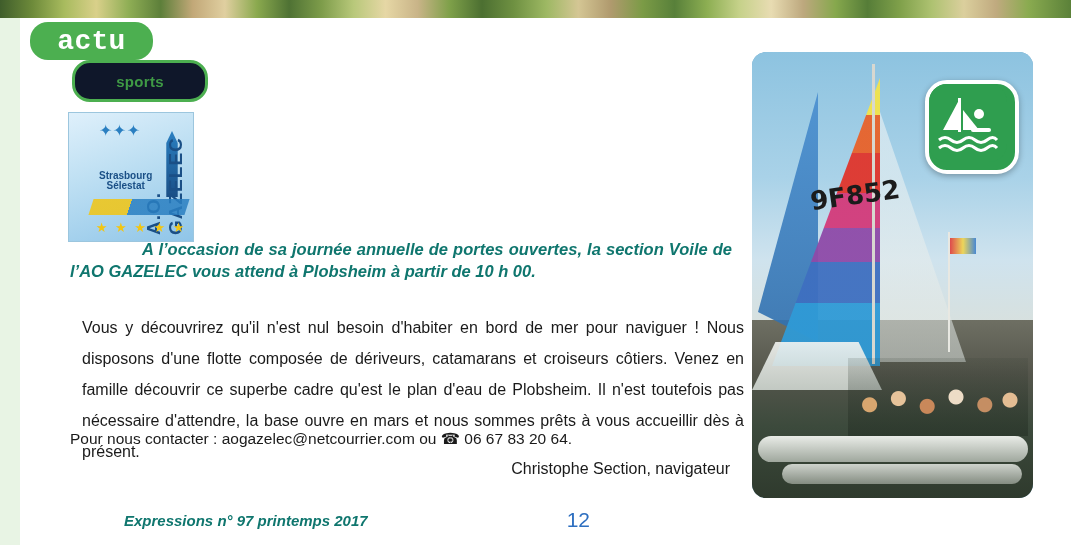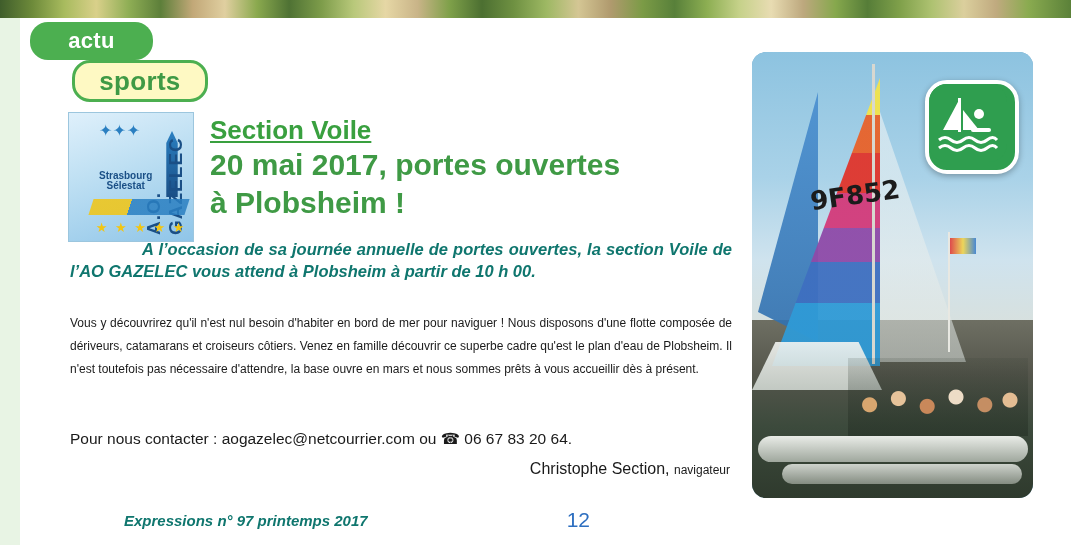--- a/index.html
+++ b/index.html
@@ -62,31 +62,32 @@
     font-weight: bold;
     letter-spacing: .3px;
   }
   .tab-actu {
     left: 30px;
     top: 22px;
     width: 123px;
     height: 38px;
     background: #4caf50;
     color: #ffffff;
-    font-size: 22px;
+    font-size: 28px;
     box-shadow: 0 0 0 3px #ffffff;
+    font-family: Liberation Mono, monospace;
   }
   .tab-sports {
     left: 72px;
     top: 60px;
     width: 130px;
     height: 36px;
-    background: #fef9c3;
+    background: #0f172a;
     color: #3f9a45;
-    font-size: 26px;
+    font-size: 15px;
     border: 3px solid #4caf50;
   }
   
   .logo {
     position: absolute;
     left: 68px;
     top: 112px;
     width: 124px;
     height: 128px;
     background: linear-gradient(160deg, #dff0fb 0%, #bfe0f3 40%, #8fc5e8 100%);
@@ -188,26 +189,26 @@
     font-weight: bold;
     font-style: italic;
     font-size: 16.5px;
     line-height: 22px;
     text-align: justify;
   }
   .intro .indent { display: inline-block; width: 72px; }
   
   .body-copy {
     position: absolute;
-    left: 70px;
+    left: 82px;
     top: 312px;
     width: 662px;
     color: #1a1a1a;
-    font-size: 12px;
-    line-height: 23px;
+    font-size: 16px;
+    line-height: 31px;
     text-align: justify;
   }
   .contact {
     position: absolute;
     left: 70px;
     top: 428px;
     width: 662px;
     color: #1a1a1a;
     font-size: 15.5px;
     line-height: 22px;
@@ -215,21 +216,21 @@
   .signature {
     position: absolute;
     left: 400px;
     top: 460px;
     width: 330px;
     text-align: right;
     color: #1a1a1a;
     font-size: 16px;
   }
   .signature .role {
-    font-size: 12px;
+    font-size: 16px;
     margin-top: 36px;
   }
   
   .photo {
     position: absolute;
     left: 752px;
     top: 52px;
     width: 281px;
     height: 446px;
     border-radius: 14px;
@@ -392,25 +393,20 @@
     <div class="logo-tower"></div>
     <div class="logo-vert-text">A.O. GAZELEC</div>
     <div class="logo-city">
       <div>Strasbourg</div>
       <div>Sélestat</div>
     </div>
     <div class="logo-stripe"></div>
     <div class="logo-stars">★ ★ ★ ★ ★</div>
   </div>
 
-  <div class="headline">
-    <div class="kicker">Section Voile</div>
-    <div class="title">20 mai 2017, portes ouvertes</div>
-    <div class="title">à Plobsheim !</div>
-  </div>
 
   <div class="intro"><span class="indent"></span><span>A l’occasion de sa journée annuelle de portes ouvertes, la section Voile de l’AO GAZELEC vous attend à Plobsheim à partir de 10 h 00.</span></div>
 
   <div class="body-copy">Vous y découvrirez qu'il n'est nul besoin d'habiter en bord de mer pour naviguer ! Nous disposons d'une flotte composée de dériveurs, catamarans et croiseurs côtiers. Venez en famille découvrir ce superbe cadre qu'est le plan d'eau de Plobsheim. Il n'est toutefois pas nécessaire d'attendre, la base ouvre en mars et nous sommes prêts à vous accueillir dès à présent.</div>
 
   <div class="contact">Pour nous contacter : aogazelec@netcourrier.com ou ☎ 06 67 83 20 64.</div>
 
   <div class="signature">
     <span>Christophe Section,</span>
     <span class="role">navigateur</span>

